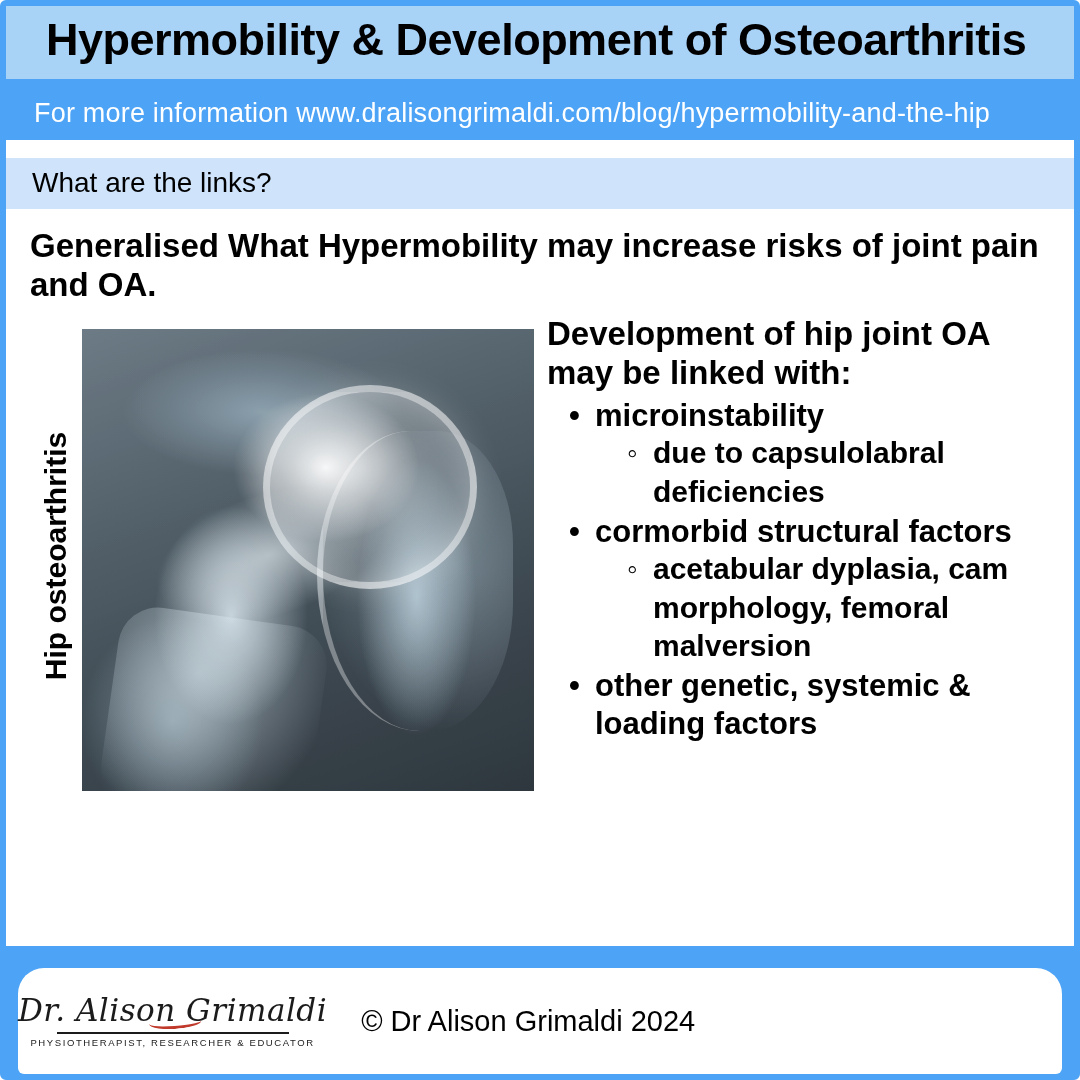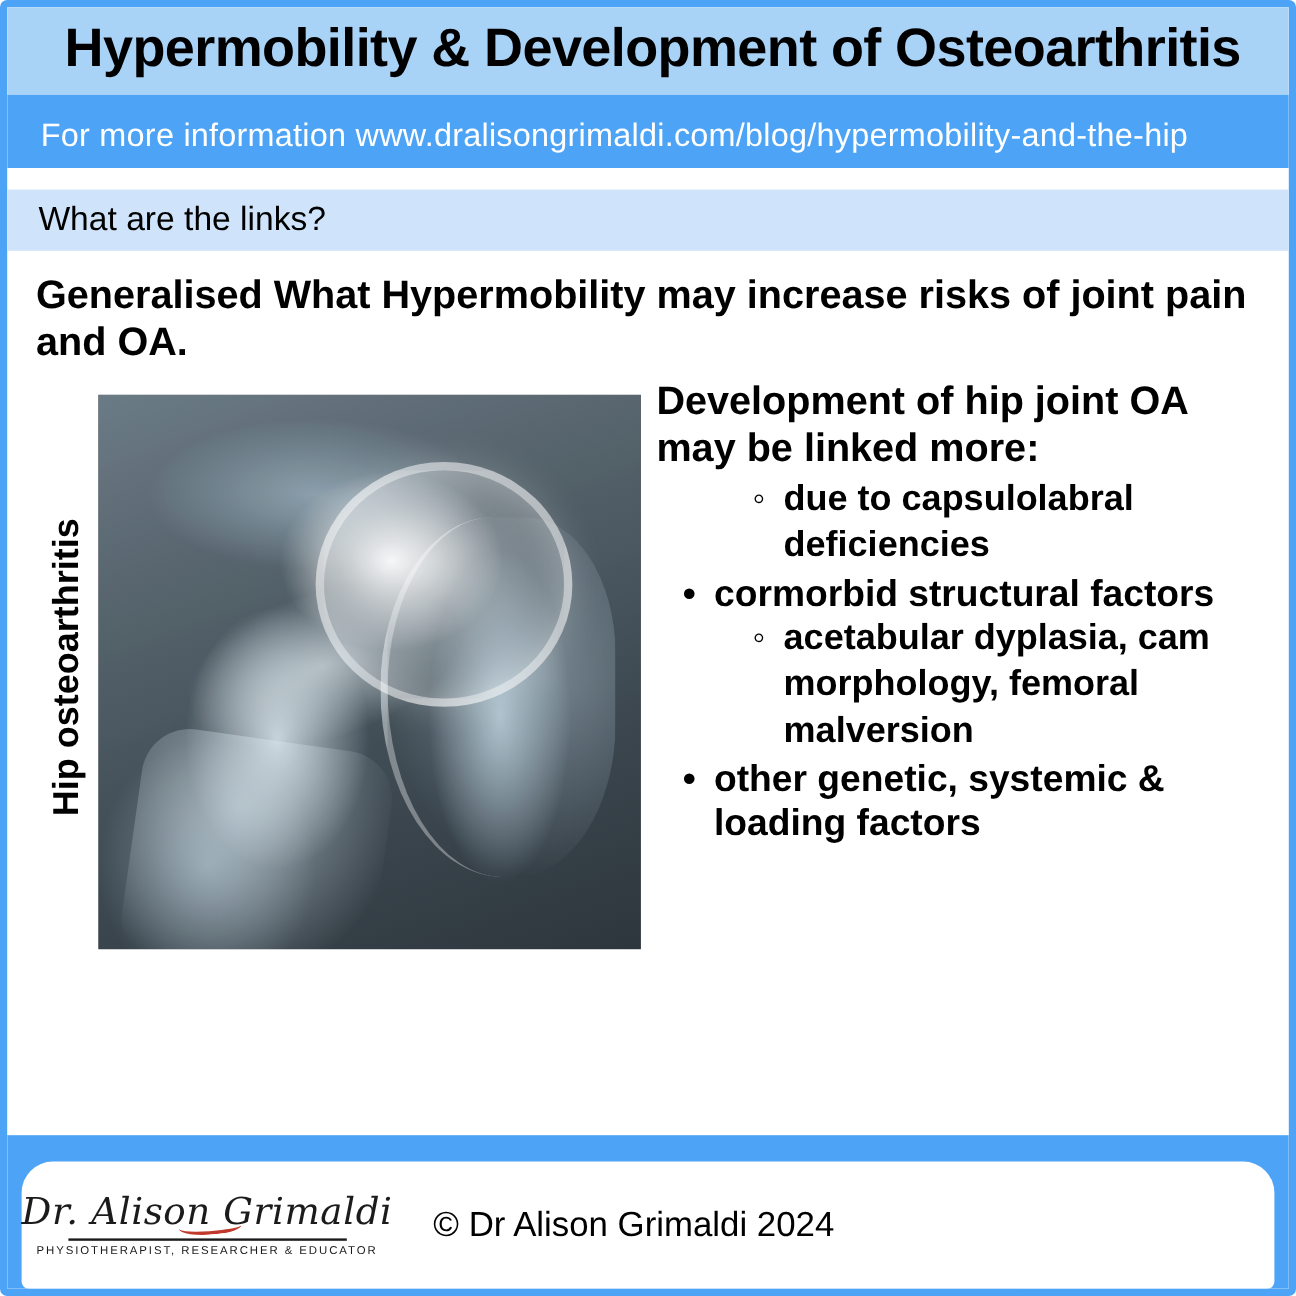--- a/index.html
+++ b/index.html
@@ -21,21 +21,21 @@
     box-sizing: border-box;
     border: 6px solid #4da3f5;
     border-radius: 6px;
     overflow: hidden;
   }
 
   
   .title-band {
     background: #a9d2f7;
     padding: 10px 40px 14px 40px;
-    text-align: right;
+    text-align: left;
   }
   .title-band h1 {
     margin: 0;
     font-size: 45px;
     line-height: 1.08;
     font-weight: bold;
     color: #000000;
     letter-spacing: -0.5px;
   }
 
@@ -318,24 +318,25 @@
         <div class="xray">
           <div class="film"></div>
           <div class="acetabulum"></div>
           <div class="femoral-head"></div>
           <div class="neck"></div>
           <div class="shaft"></div>
         </div>
       </div>
 
       <div class="right-col">
-        <div class="right-head">Development of hip joint OA may be linked more:</div>
+        <div class="right-head">Development of hip joint OA may be linked with:</div>
 
         <ul class="lvl1">
           <li>
+            <span class="b1txt">microinstability</span>
             <ul class="lvl2">
               <li>
                 <span class="b2txt">due to capsulolabral deficiencies</span>
               </li>
             </ul>
           </li>
           <li>
             <span class="b1txt">cormorbid structural factors</span>
             <ul class="lvl2">
               <li>

